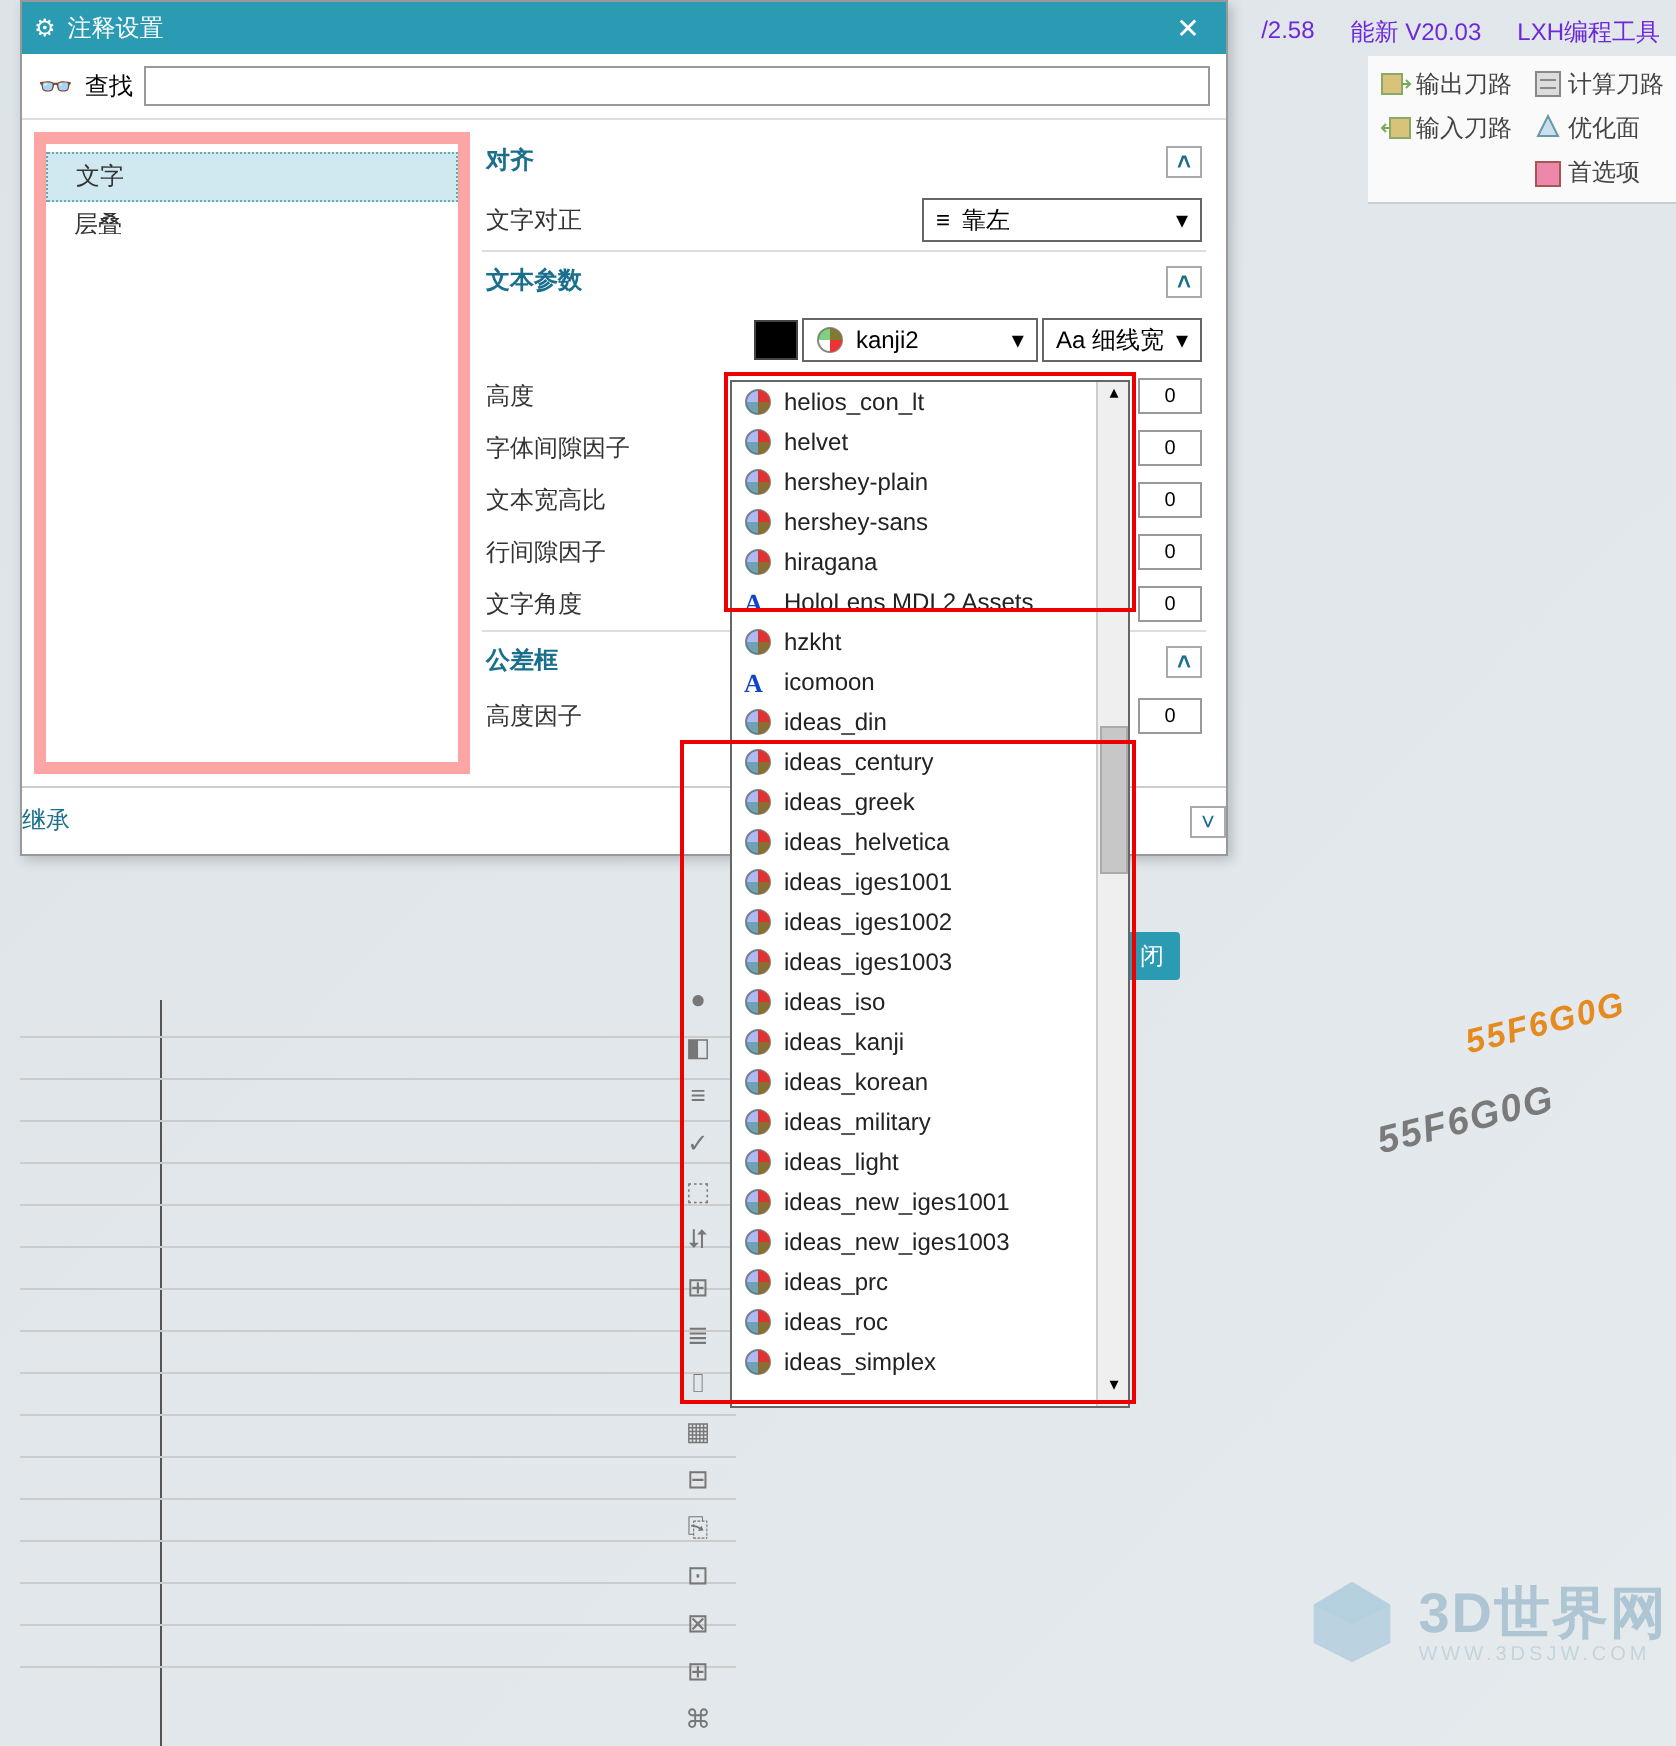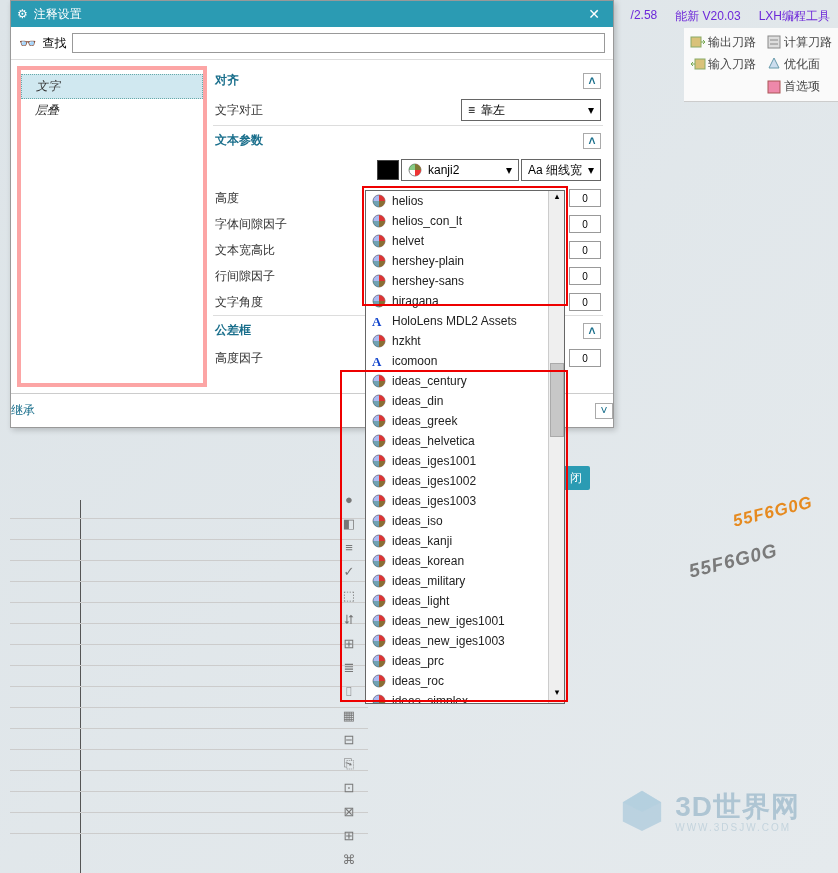--- a/index.html
+++ b/index.html
@@ -13,21 +13,21 @@
 
 .top-info { position: absolute; top: 8px; right: 8px; display: flex; gap: 18px; color: #6d28d9; font-size: 13px; }
 
 .dialog { position: absolute; top: 0; left: 10px; width: 604px; background: #fff; border: 1px solid #999; box-shadow: 2px 2px 6px rgba(0,0,0,.2); }
 .titlebar { background: #2b9bb3; color: #fff; height: 26px; display: flex; align-items: center; padding: 0 6px; }
 .titlebar .gear { margin-right: 6px; }
 .titlebar .close { margin-left: auto; width: 26px; text-align: center; font-size: 14px; cursor: pointer; }
 .searchrow { display: flex; align-items: center; padding: 6px 8px; gap: 6px; border-bottom: 1px solid #ddd; }
 .searchrow input { flex: 1; height: 20px; border: 1px solid #999; padding: 0 4px; }
 .body { display: flex; }
-.catpanel { width: 190px; border: 4px solid #fca5a5; margin: 6px; padding: 4px 0; font-style: italic; }
+.catpanel { width: 218px; border: 6px solid #fca5a5; margin: 6px; padding: 4px 0; }
 .cat-item { padding: 3px 14px; color: #333; }
 .cat-item.sel { background: #d0e8f0; border: 1px dotted #6aa; }
 .rightpanel { flex: 1; padding: 6px 10px 6px 0; }
 .section-hdr { color: #1a6f8c; font-weight: bold; padding: 6px 2px; border-top: 1px solid #ddd; display: flex; align-items: center; }
 .section-hdr:first-child { border-top: none; }
 .chev { margin-left: auto; color: #1a6f8c; font-weight: bold; border: 1px solid #aaa; width: 18px; height: 16px; text-align: center; line-height: 14px; background: #fff; }
 .row { display: flex; align-items: center; padding: 4px 2px; gap: 8px; }
 .row .lbl { width: 110px; color: #333; }
 .sel-box { border: 1px solid #666; height: 22px; display: inline-flex; align-items: center; padding: 0 6px; gap: 6px; background: #fff; min-width: 140px; }
 .sel-box .arrow { margin-left: auto; }
@@ -52,21 +52,21 @@
 .tool-strip span { width: 16px; height: 16px; display: inline-block; color: #777; font-size: 13px; text-align: center; }
 
 .ruler-left { position: absolute; left: 80px; top: 500px; width: 1px; height: 373px; background: #555; }
 .grid-lines { position: absolute; left: 10px; top: 518px; right: 470px; }
 .grid-lines div { height: 1px; background: #ccc; margin-bottom: 20px; }
 
 .wm-text { position: absolute; font-weight: bold; font-style: italic; transform: rotate(-14deg); letter-spacing: 1px; }
 .wm1 { top: 502px; right: 24px; color: #e68a1f; font-size: 17px; }
 .wm2 { top: 550px; right: 60px; color: #7a7a7a; font-size: 19px; }
 
-.brand { position: absolute; bottom: 40px; right: 38px; display: flex; align-items: center; gap: 10px; opacity: .7; }
+.brand { position: absolute; bottom: 40px; right: 4px; display: flex; align-items: center; gap: 10px; opacity: .7; }
 .brand-text { color: #98b6c9; font-size: 28px; font-weight: bold; letter-spacing: 1px; }
 .brand-sub { color: #b7cbd7; font-size: 10px; letter-spacing: 2px; margin-top: -4px; }
 .brand-logo { width: 46px; height: 46px; }
 
 svg.pin { display: block; }
 </style>
 </head>
 <body>
 
 <div class="viewport"></div>
@@ -245,29 +245,20 @@
 
 <div class="font-dropdown">
   <div id="font-items">
       <div class="font-item">
         <svg class="pin fi-ico" width="14" height="14">
           <circle cx="7" cy="7" r="6" fill="#fff" stroke="#888"></circle>
           <path d="M7 1a6 6 0 0 1 0 12z" fill="#d33"></path>
           <path d="M13 7a6 6 0 0 1-12 0z" fill="#3a3" opacity=".5"></path>
           <path d="M7 1a6 6 0 0 0 0 12z" fill="#35d" opacity=".4"></path>
         </svg>
-        <span>helios</span>
-      </div>
-      <div class="font-item">
-        <svg class="pin fi-ico" width="14" height="14">
-          <circle cx="7" cy="7" r="6" fill="#fff" stroke="#888"></circle>
-          <path d="M7 1a6 6 0 0 1 0 12z" fill="#d33"></path>
-          <path d="M13 7a6 6 0 0 1-12 0z" fill="#3a3" opacity=".5"></path>
-          <path d="M7 1a6 6 0 0 0 0 12z" fill="#35d" opacity=".4"></path>
-        </svg>
         <span>helios_con_lt</span>
       </div>
       <div class="font-item">
         <svg class="pin fi-ico" width="14" height="14">
           <circle cx="7" cy="7" r="6" fill="#fff" stroke="#888"></circle>
           <path d="M7 1a6 6 0 0 1 0 12z" fill="#d33"></path>
           <path d="M13 7a6 6 0 0 1-12 0z" fill="#3a3" opacity=".5"></path>
           <path d="M7 1a6 6 0 0 0 0 12z" fill="#35d" opacity=".4"></path>
         </svg>
         <span>helvet</span>
@@ -316,30 +307,30 @@
         <span class="fi-ico" style="color:#14c;font-weight:bold;font-family:serif;font-size:13px;">A</span>
         <span>icomoon</span>
       </div>
       <div class="font-item">
         <svg class="pin fi-ico" width="14" height="14">
           <circle cx="7" cy="7" r="6" fill="#fff" stroke="#888"></circle>
           <path d="M7 1a6 6 0 0 1 0 12z" fill="#d33"></path>
           <path d="M13 7a6 6 0 0 1-12 0z" fill="#3a3" opacity=".5"></path>
           <path d="M7 1a6 6 0 0 0 0 12z" fill="#35d" opacity=".4"></path>
         </svg>
+        <span>ideas_din</span>
+      </div>
+      <div class="font-item">
+        <svg class="pin fi-ico" width="14" height="14">
+          <circle cx="7" cy="7" r="6" fill="#fff" stroke="#888"></circle>
+          <path d="M7 1a6 6 0 0 1 0 12z" fill="#d33"></path>
+          <path d="M13 7a6 6 0 0 1-12 0z" fill="#3a3" opacity=".5"></path>
+          <path d="M7 1a6 6 0 0 0 0 12z" fill="#35d" opacity=".4"></path>
+        </svg>
         <span>ideas_century</span>
-      </div>
-      <div class="font-item">
-        <svg class="pin fi-ico" width="14" height="14">
-          <circle cx="7" cy="7" r="6" fill="#fff" stroke="#888"></circle>
-          <path d="M7 1a6 6 0 0 1 0 12z" fill="#d33"></path>
-          <path d="M13 7a6 6 0 0 1-12 0z" fill="#3a3" opacity=".5"></path>
-          <path d="M7 1a6 6 0 0 0 0 12z" fill="#35d" opacity=".4"></path>
-        </svg>
-        <span>ideas_din</span>
       </div>
       <div class="font-item">
         <svg class="pin fi-ico" width="14" height="14">
           <circle cx="7" cy="7" r="6" fill="#fff" stroke="#888"></circle>
           <path d="M7 1a6 6 0 0 1 0 12z" fill="#d33"></path>
           <path d="M13 7a6 6 0 0 1-12 0z" fill="#3a3" opacity=".5"></path>
           <path d="M7 1a6 6 0 0 0 0 12z" fill="#35d" opacity=".4"></path>
         </svg>
         <span>ideas_greek</span>
       </div>

